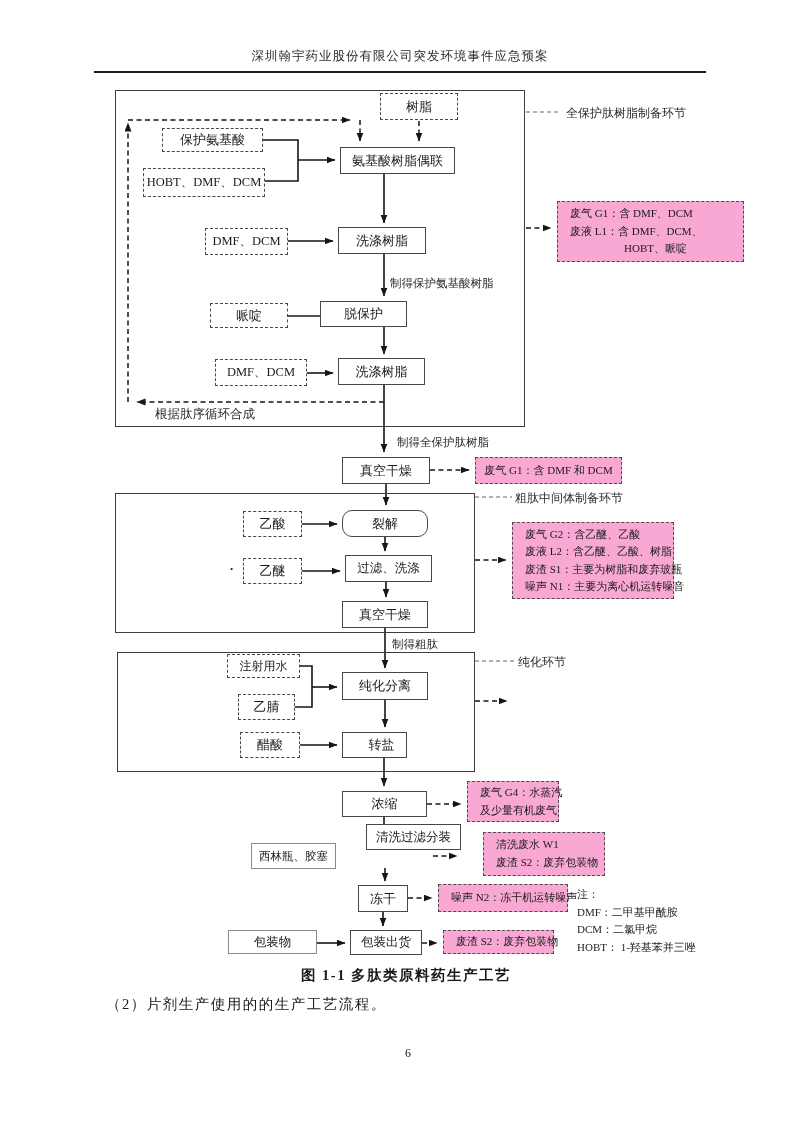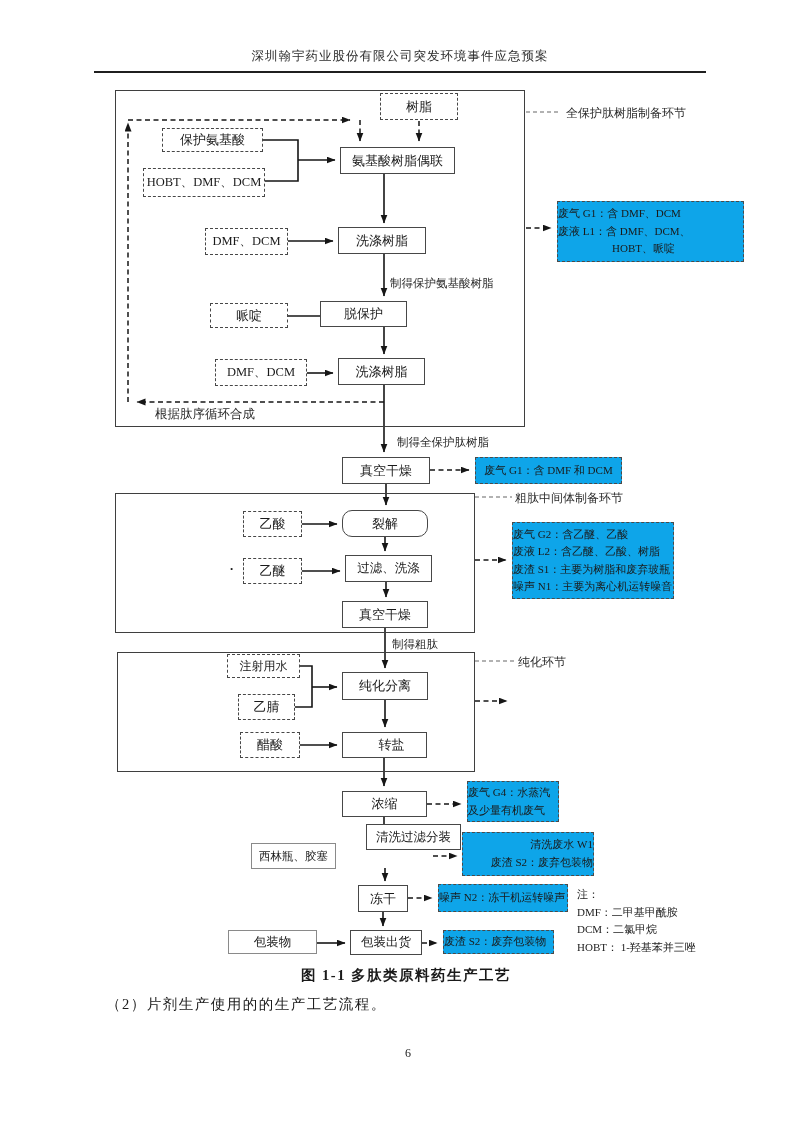--- a/index.html
+++ b/index.html
@@ -8,22 +8,22 @@
     font-family:"Liberation Serif","DejaVu Serif",serif;color:#1a1a1a;overflow:hidden;
   }
   .abs{position:absolute;}
   .hdr-title{top:48px;left:0;width:800px;text-align:center;font-size:12.5px;letter-spacing:1px;color:#2b2b2b;}
   .hdr-rule{top:71px;left:94px;width:612px;height:2px;background:#1f1f1f;}
   .frame{border:1px solid #3f3f3f;box-sizing:border-box;}
   .box{display:flex;align-items:center;justify-content:center;font-size:13px;background:#fff;box-sizing:border-box;white-space:nowrap;}
   .solid{border:1.5px solid #474747;}
   .dashed{border:1.5px dashed #474747;}
   .material{border:1.5px solid #8a8a8a;}
-  .waste{border:1.5px dashed #4a4a4a;box-sizing:border-box;background:#0ea5e9;font-size:11px;
-         display:flex;flex-direction:column;justify-content:center;padding:2px 0;line-height:1.6;white-space:nowrap;}
+  .waste{border:1.5px dashed #4a4a4a;box-sizing:border-box;background:#f9a8d4;font-size:11px;
+         display:flex;flex-direction:column;justify-content:center;padding:2px 12px;line-height:1.6;white-space:nowrap;}
   .indent{padding-left:54px;}
   .lbl{font-size:12px;color:#2b2b2b;white-space:nowrap;}
   .edge-lbl{font-size:11.5px;color:#2b2b2b;white-space:nowrap;}
   .notes{font-size:11px;line-height:17.5px;white-space:nowrap;color:#222;}
   .caption{top:966px;left:0;width:812px;text-align:center;font-weight:bold;font-size:14.5px;letter-spacing:1.5px;}
   .para{top:995px;left:106px;font-size:14.5px;letter-spacing:1.5px;}
   .pagenum{top:1046px;left:0;width:816px;text-align:center;font-size:12px;}
   svg.wires{position:absolute;top:0;left:0;pointer-events:none;}
 </style>
 </head>
@@ -111,21 +111,21 @@
 
   <div class="abs box solid" style="left:340px;top:147px;width:115px;height:27px;">氨基酸树脂偶联</div>
   <div class="abs box solid" style="left:338px;top:227px;width:88px;height:27px;">洗涤树脂</div>
   <div class="abs box solid" style="left:320px;top:301px;width:87px;height:26px;">脱保护</div>
   <div class="abs box solid" style="left:338px;top:358px;width:87px;height:27px;">洗涤树脂</div>
   <div class="abs box solid" style="left:342px;top:457px;width:88px;height:27px;">真空干燥</div>
   <div class="abs box solid" style="left:342px;top:510px;width:86px;height:27px;border-radius:10px;">裂解</div>
   <div class="abs box solid" style="left:345px;top:555px;width:87px;height:27px;font-size:12.5px;">过滤、洗涤</div>
   <div class="abs box solid" style="left:342px;top:601px;width:86px;height:27px;">真空干燥</div>
   <div class="abs box solid" style="left:342px;top:672px;width:86px;height:28px;">纯化分离</div>
-  <div class="abs box solid" style="left:342px;top:732px;width:85px;height:26px;padding-left:14px;">转盐</div>
+  <div class="abs box solid" style="left:342px;top:732px;width:65px;height:26px;padding-left:14px;">转盐</div>
   <div class="abs box solid" style="left:342px;top:791px;width:85px;height:26px;">浓缩</div>
   <div class="abs box solid" style="left:338px;top:824px;width:95px;height:26px;font-size:12.5px;margin-left:28px;">清洗过滤分装</div>
   <div class="abs box solid" style="left:358px;top:885px;width:50px;height:27px;">冻干</div>
   <div class="abs box solid" style="left:350px;top:930px;width:72px;height:25px;font-size:12.5px;">包装出货</div>
 
   <div class="abs box material" style="left:223px;top:843px;width:85px;height:26px;font-size:11.5px;margin-left:28px;">西林瓶、胶塞</div>
   <div class="abs box material" style="left:228px;top:930px;width:89px;height:24px;font-size:12.5px;">包装物</div>
 
   <div class="abs waste" style="left:557px;top:201px;width:187px;height:61px;">
     <div>废气 G1：含 DMF、DCM</div>
@@ -138,21 +138,21 @@
   <div class="abs waste" style="left:512px;top:522px;width:162px;height:77px;line-height:1.55;">
     <div>废气 G2：含乙醚、乙酸</div>
     <div>废液 L2：含乙醚、乙酸、树脂</div>
     <div>废渣 S1：主要为树脂和废弃玻瓶</div>
     <div>噪声 N1：主要为离心机运转噪音</div>
   </div>
   <div class="abs waste" style="left:467px;top:781px;width:92px;height:41px;">
     <div>废气 G4：水蒸汽</div>
     <div>及少量有机废气</div>
   </div>
-  <div class="abs waste" style="left:462px;top:832px;width:132px;height:44px;align-items:flex-end;">
+  <div class="abs waste" style="left:483px;top:832px;width:122px;height:44px;">
     <div>清洗废水 W1</div>
     <div>废渣 S2：废弃包装物</div>
   </div>
   <div class="abs waste" style="left:438px;top:884px;width:130px;height:28px;">
     <div>噪声 N2：冻干机运转噪声</div>
   </div>
   <div class="abs waste" style="left:443px;top:930px;width:111px;height:24px;">
     <div>废渣 S2：废弃包装物</div>
   </div>
 

